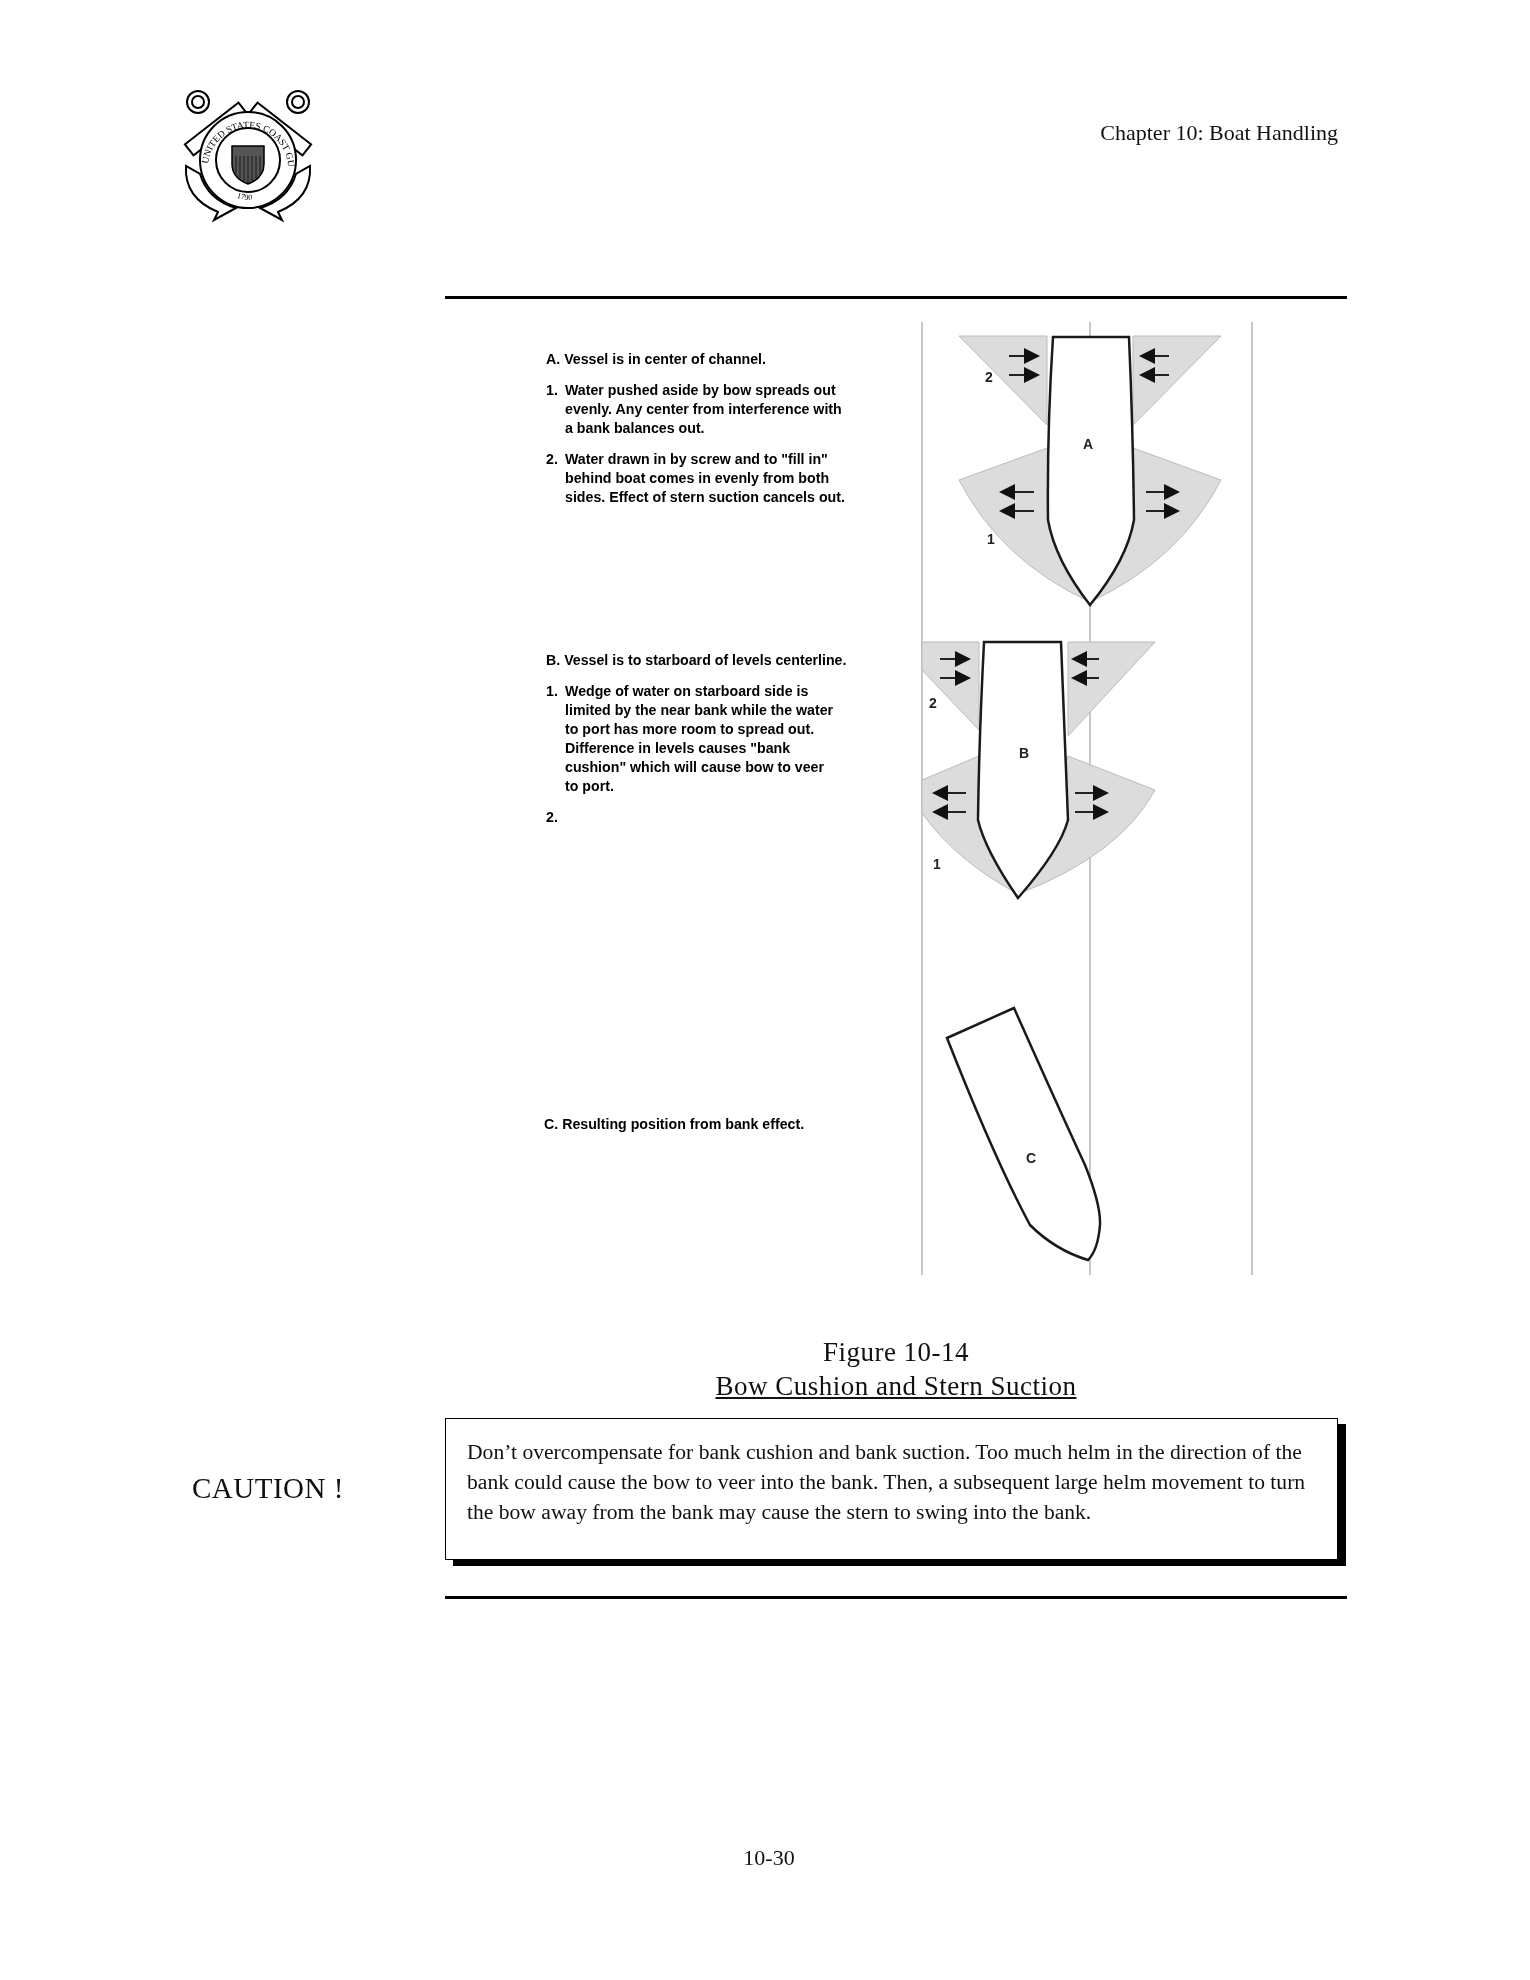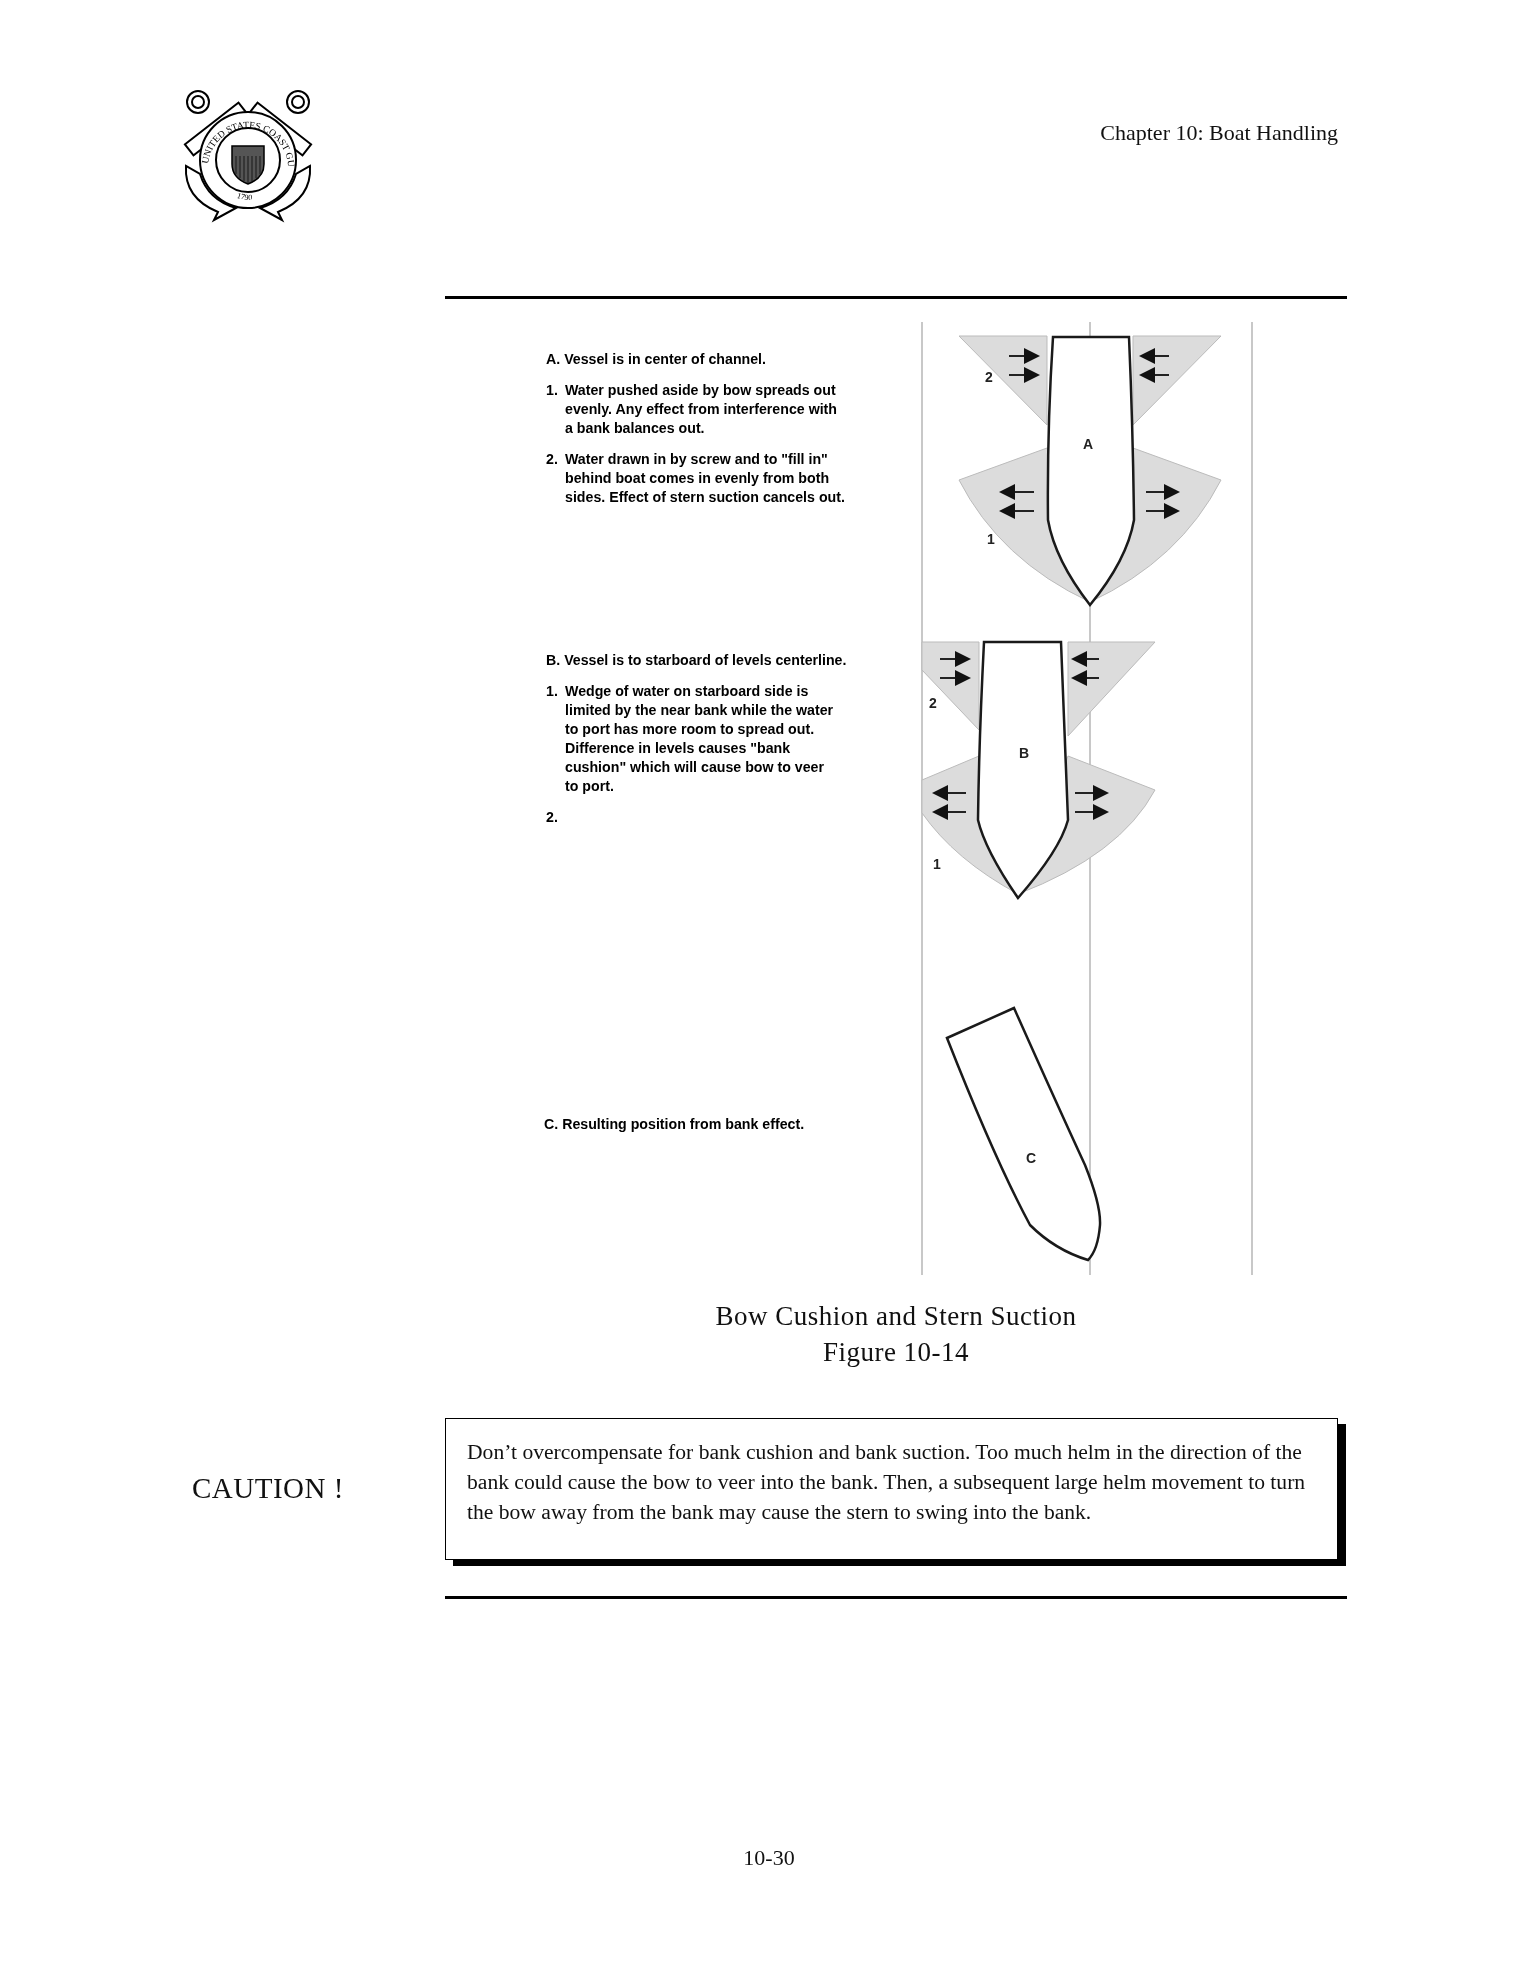--- a/index.html
+++ b/index.html
@@ -69,21 +69,21 @@
 
 <div class="abs rule" style="top:296px;"></div>
 
 <div class="abs figure">
 
   <div class="abs fig-text" style="left:101px; top:50px; width:380px;">
     <div class="fig-head">A. Vessel is in center of channel.</div>
     <div class="fig-item">
       <span class="num">1.</span>
       <span class="body">Water pushed aside by bow spreads out
-evenly.  Any effect from interference with
+evenly.  Any center from interference with
 a bank balances out.</span>
     </div>
     <div class="fig-item">
       <span class="num">2.</span>
       <span class="body">Water drawn in by screw and to "fill in"
 behind boat comes in evenly from both
 sides. Effect of stern suction cancels out.</span>
     </div>
   </div>
 
@@ -162,21 +162,21 @@
       <text x="28" y="549" font-family="Liberation Sans, sans-serif" font-weight="bold" font-size="14" fill="#222">1</text>
     </g>
 
     <g>
       <path d="M42,718 L109,688 Q150,780 180,845 Q196,885 195,905 Q193,930 183,940 Q150,930 125,905 Q90,840 42,718 Z" fill="#fff" stroke="#1a1a1a" stroke-width="2.5"></path>
       <text x="121" y="843" font-family="Liberation Sans, sans-serif" font-weight="bold" font-size="14" fill="#222">C</text>
     </g>
   </svg>
 </div>
 
-<div class="abs caption" style="top:1298px;">Bow Cushion and Stern Suction</div>
+<div class="abs caption" style="top:1368px;text-decoration:underline;">Bow Cushion and Stern Suction</div>
 <div class="abs caption" style="top:1334px;">Figure 10-14</div>
 
 <div class="abs caution-label">CAUTION !</div>
 <div class="abs caution-box">
   <span>Don’t overcompensate for bank cushion and bank suction. Too much helm in the direction of the bank could cause the bow to veer into the bank. Then, a subsequent large helm movement to turn the bow away from the bank may cause the stern to swing into the bank.</span>
 </div>
 
 <div class="abs rule" style="top:1596px;"></div>
 
 <div class="abs page-num">10-30</div>

